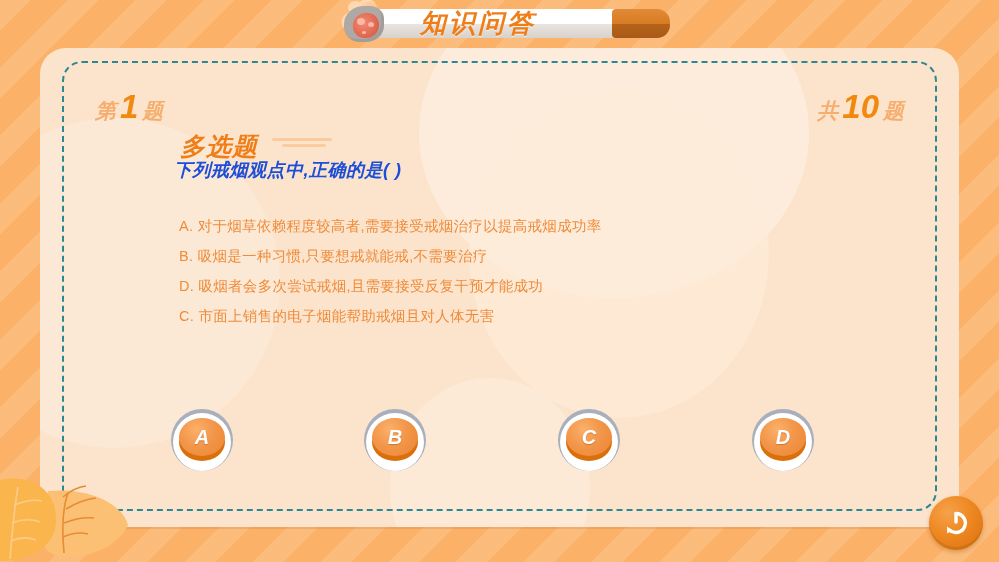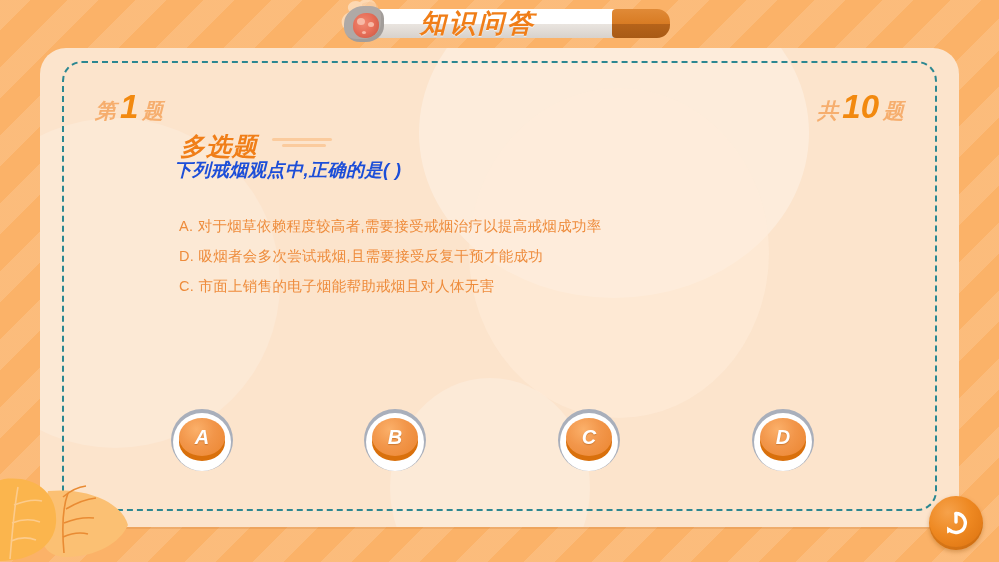--- a/index.html
+++ b/index.html
@@ -264,20 +264,21 @@
     <div class="qtype">多选题</div>
     <div class="qtype-lines">
         <i></i>
         <i></i>
       </div>
 
     <div class="qtitle">下列戒烟观点中,正确的是( )</div>
 
     <div class="options">
       <div class="opt">A. 对于烟草依赖程度较高者,需要接受戒烟治疗以提高戒烟成功率</div>
+      <div class="opt">B. 吸烟是一种习惯,只要想戒就能戒,不需要治疗</div>
       <div class="opt">D. 吸烟者会多次尝试戒烟,且需要接受反复干预才能成功</div>
       <div class="opt">C. 市面上销售的电子烟能帮助戒烟且对人体无害</div>
     </div>
 
     <div class="answers">
       <div class="abtn" style="left:131px;">
         <div class="ring"></div>
         <div class="ring2"></div>
         <div class="base"></div>
         <div class="top">

